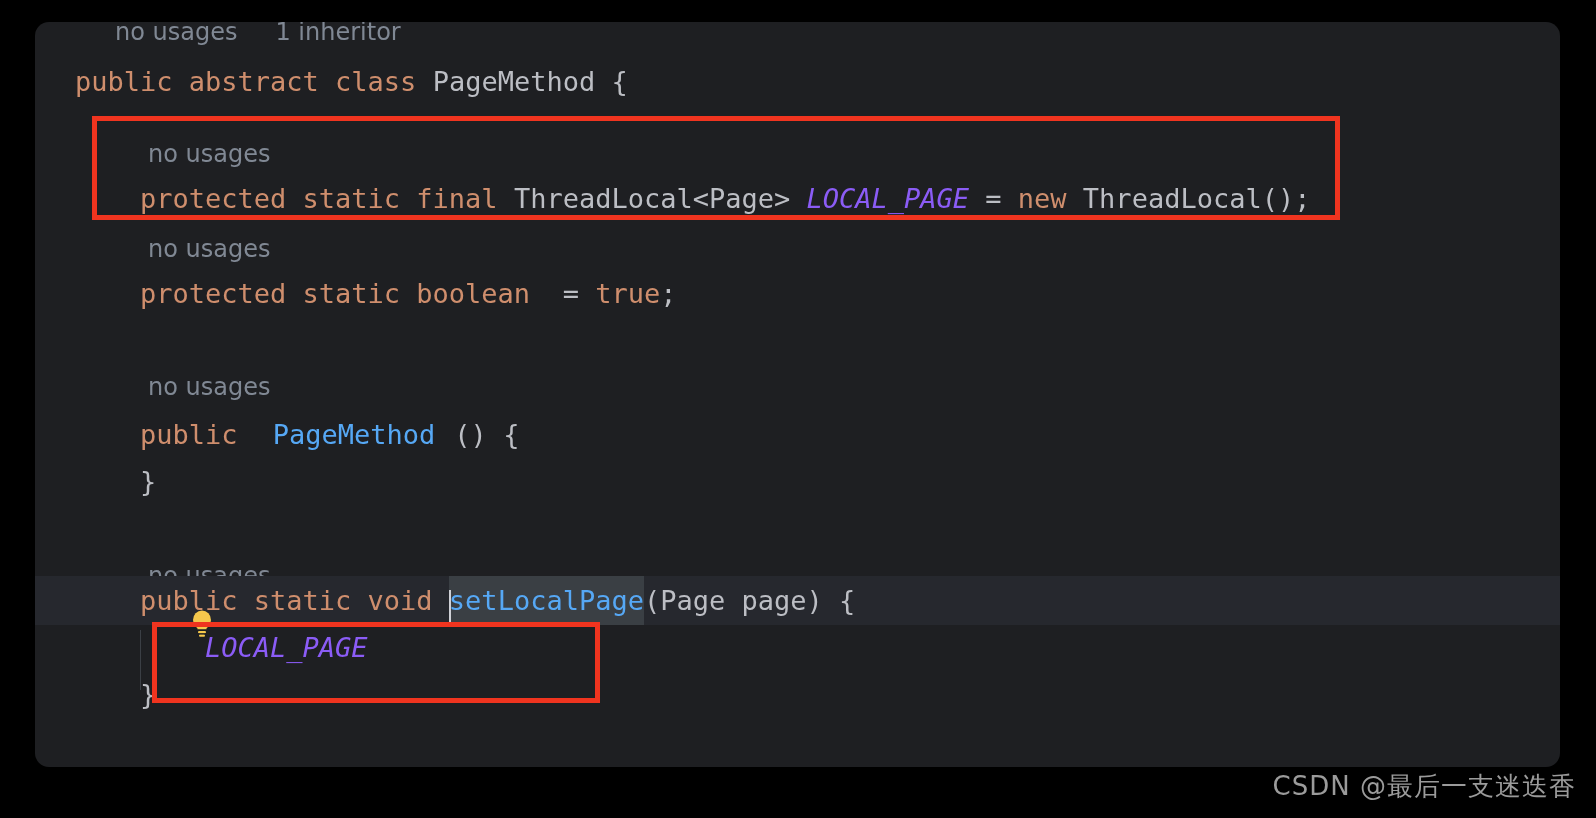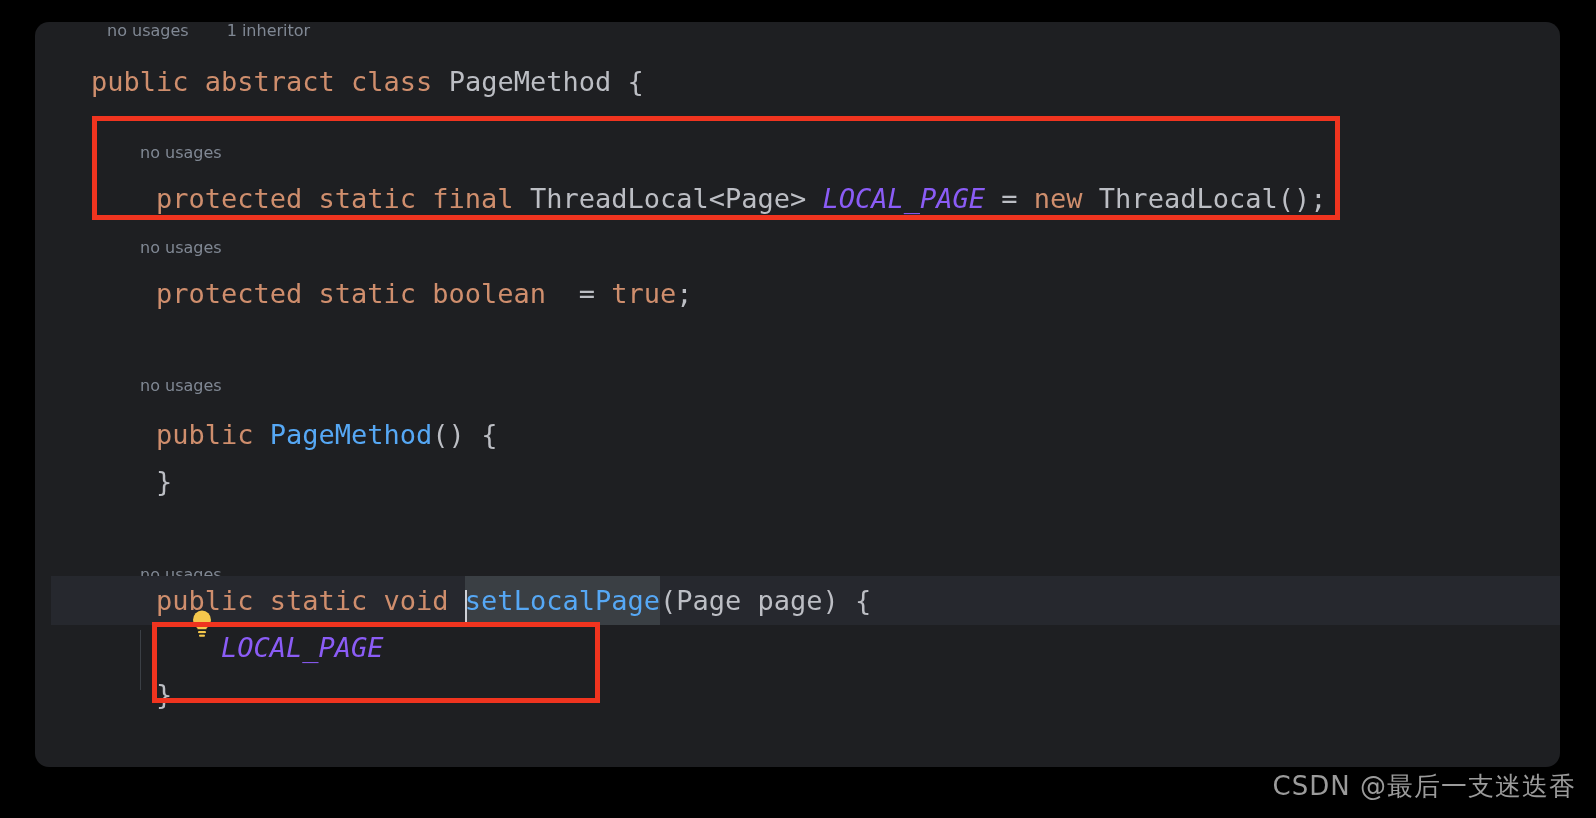--- a/index.html
+++ b/index.html
@@ -35,43 +35,43 @@
     width: 100%;
     height: 100%;
     font-family: "DejaVu Sans Mono", monospace;
     font-size: 27px;
     line-height: 49px;
     white-space: pre;
   }
 
   .code-line {
     position: absolute;
-    left: 16px;
+    left: 0;
     width: 100%;
     height: 49px;
     display: flex;
     align-items: flex-end;
     box-sizing: border-box;
     padding-left: 72px;
   }
   .code-line.current {
     background: #26282e;
   }
 
   .hint-line {
     position: absolute;
-    left: 0;
+    left: 8px;
     width: 100%;
     height: 44px;
     display: flex;
-    align-items: center;
+    align-items: flex-start;
     box-sizing: border-box;
     padding-left: 72px;
     font-family: "DejaVu Sans", sans-serif;
-    font-size: 16px;
+    font-size: 24px;
     color: #808894;
   }
 
   
   .kw   { color: #cf8e6d; }
   .txt  { color: #bcbec4; }
   .cls  { color: #bcbec4; }
   .fn   { color: #56a8f5; }
   .sfld { color: #8b5cf6; font-style: italic; }
   .ident-hl {
@@ -164,21 +164,21 @@
     <div class="code-line" style="top:247px;padding-left:105px;">
       <span class="kw">protected static boolean </span><span class="txt"> = </span><span class="kw">true</span><span class="txt">;</span>
     </div>
 
     
     <div class="hint-line" style="top:341px;padding-left:105px;">
       <span>no usages</span>
     </div>
 
     
-    <div class="code-line" style="top:388px;padding-left:105px;">
+    <div class="code-line" style="top:388px;padding-left:105px;gap:19px;">
       <span class="kw">public </span><span class="fn">PageMethod</span><span class="txt">() {</span>
     </div>
 
     
     <div class="code-line" style="top:435px;padding-left:105px;">
       <span class="txt">}</span>
     </div>
 
     
     <div class="hint-line" style="top:530px;padding-left:105px;">

